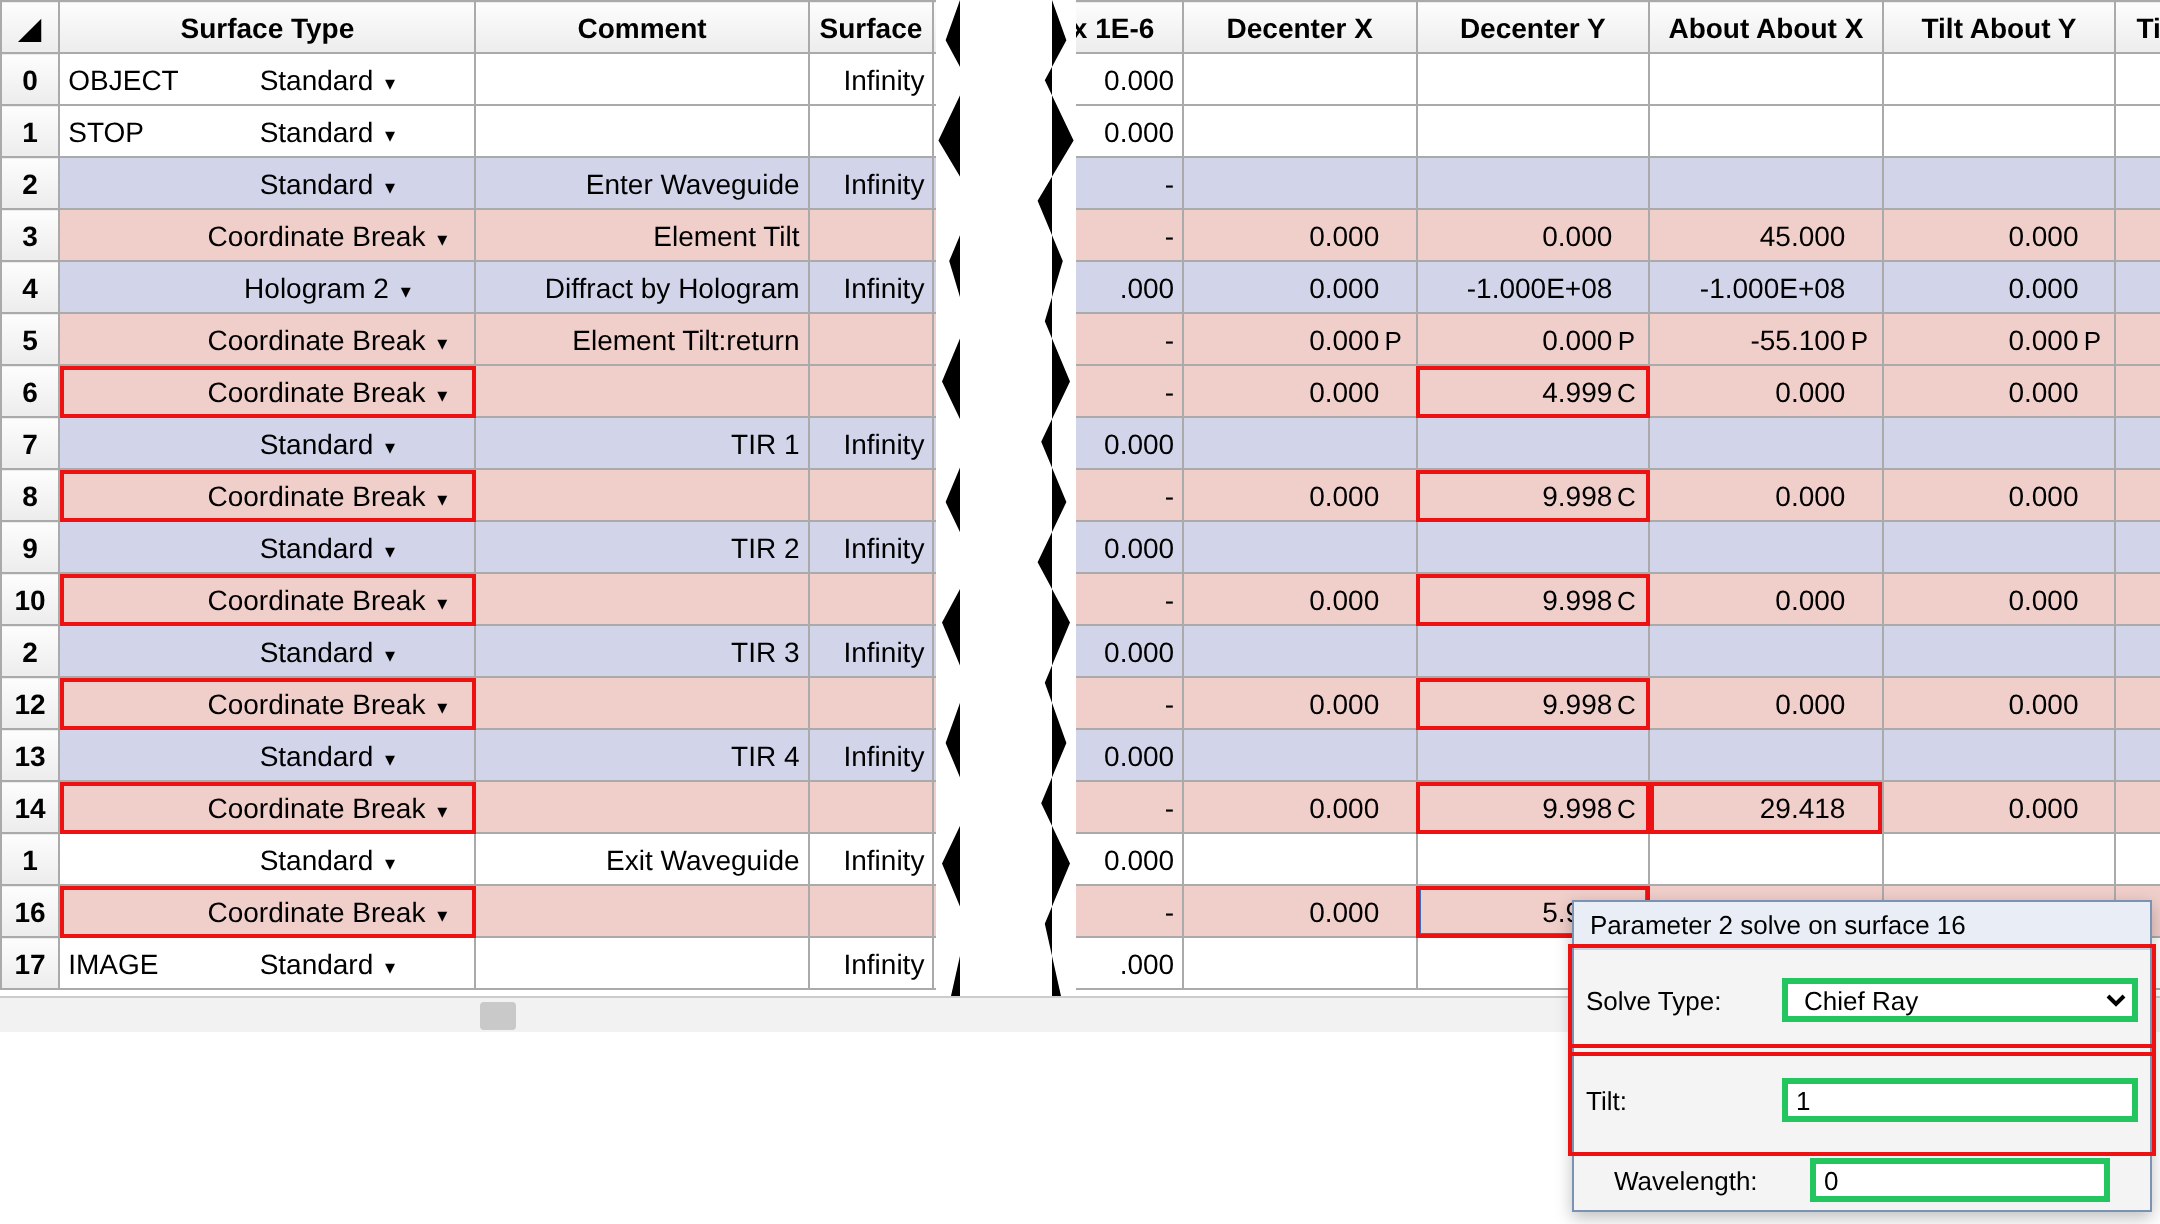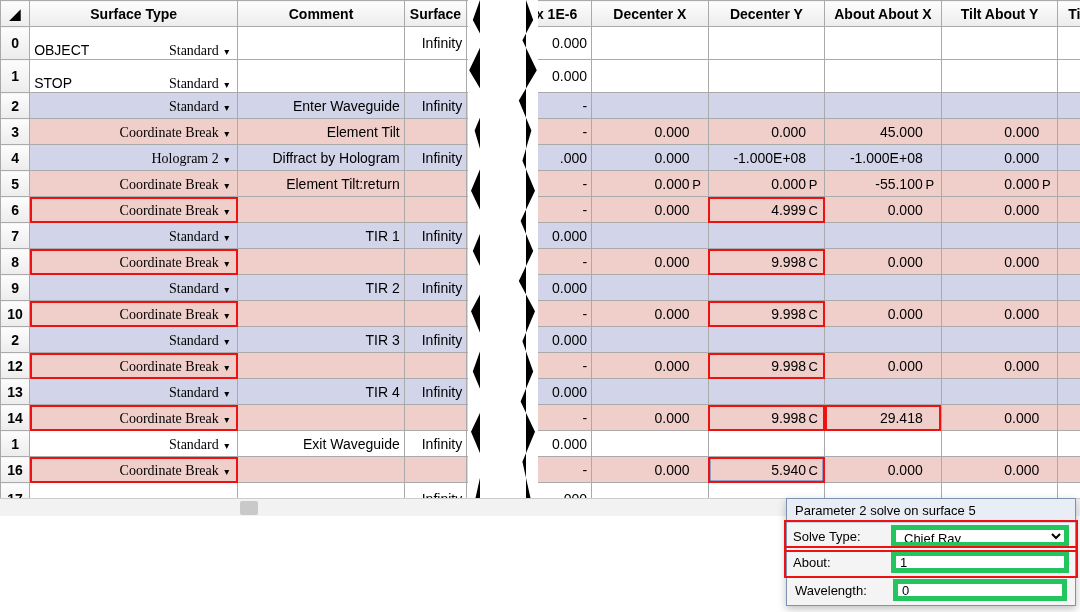--- a/index.html
+++ b/index.html
@@ -52,22 +52,22 @@
 
   .bg-blue  td { background: #d2d5ea; }
   .bg-pink  td { background: #f0ceca; }
   .bg-white td { background: #fff; }
 
   .bg-blue  td.rowhdr, .bg-pink td.rowhdr, .bg-white td.rowhdr {
     background: linear-gradient(#fdfdfd,#ececec);
   }
 
   .stype { text-align: left; position: relative;}
-  .stype-name { display:inline-block; width:64px;margin-top:15px; }
-  .stype-dd { display:inline-block; text-align:right; width: calc(100% - 68px); font-family: Liberation Serif, serif;}
+  .stype-name { display:inline-block; width:64px; }
+  .stype-dd { display:inline-block; text-align:center; width: calc(100% - 68px);}
   .caret::after { content:"▾"; font-size:10px; margin-left:2px;}
   .r { text-align:right; }
   .suff { display:inline-block; width:14px; text-align:center; font-size:13px;}
   .valw { display:inline-block; width: calc(100% - 18px); text-align:right;}
 
   .hl-red-cell { outline: 2px solid #e11; outline-offset:-2px; }
   .sel-cell { box-shadow: inset 0 0 0 1.5px #3b6fbf; }
 
   
   .tear {
@@ -111,28 +111,28 @@
     background:#f4f4f4;
     border:1px solid #7a93b3;
     box-shadow:0 3px 8px rgba(0,0,0,.25);
     font-size:13px;
   }
   .popup .title {
     background:#e9eef6;
     padding:4px 8px;
     border-bottom:1px solid #c8d2e0;
   }
-  .popup .row { display:flex; align-items:center; padding:4px 8px; gap:8px;}
+  .popup .row { display:flex; align-items:center; padding:4px 20px; gap:8px;}
   .popup .lbl { width:90px; }
   .popup .fld { flex:1; }
   .popup select, .popup input {
     width:100%; font: inherit; height:22px;
-    border:5px solid #22c55e; background:#fff; padding:0 4px;
-  }
-  .popup .hl { outline:2px solid #e11; outline-offset:1px; padding:2px 6px;}
+    border:3px solid #22c55e; background:#fff; padding:0 4px;
+  }
+  .popup .hl { outline:2px solid #e11; outline-offset:1px; padding:14px 6px;}
 </style>
 </head>
 <body>
 
 <div class="grid">
 <table>
   <colgroup>
     <col class="corner">
         <col class="col-type">
         <col class="col-comment">
@@ -401,31 +401,31 @@
 
 <div class="tear">
     <div class="tearfill"></div>
   </div>
 
 <div class="hscroll">
   <div class="thumb"></div>
 </div>
 
 <div class="popup">
-  <div class="title">Parameter 2 solve on surface 5</div>
+  <div class="title">Parameter 2 solve on surface 16</div>
   <div class="row hl">
     <div class="lbl">Solve Type:</div>
     <div class="fld">
       <select>
         <option>Chief Ray</option>
       </select>
     </div>
   </div>
   <div class="row hl">
-    <div class="lbl">About:</div>
+    <div class="lbl">Tilt:</div>
     <div class="fld">
       <input value="1" style="">
     </div>
   </div>
   <div class="row">
     <div class="lbl">Wavelength:</div>
     <div class="fld">
       <input value="0" style="">
     </div>
   </div>

